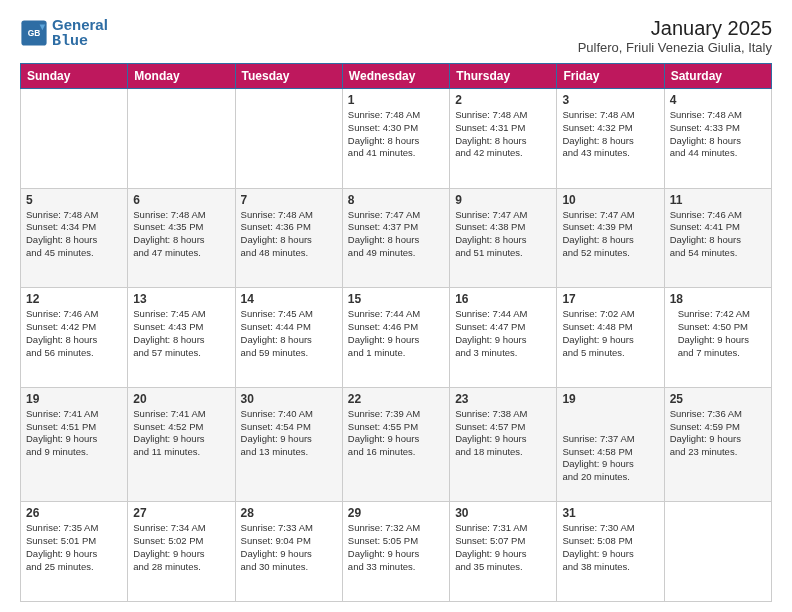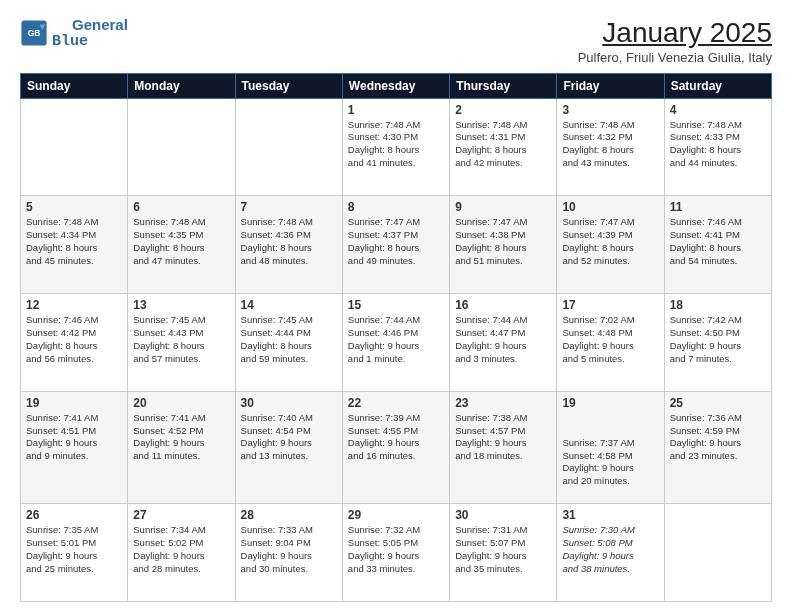--- a/index.html
+++ b/index.html
@@ -29,39 +29,38 @@
     }
     .logo-icon {
       width: 28px;
       height: 28px;
       margin-right: 4px;
     }
     .title-section {
       text-align: right;
     }
     .month-title {
-      font-size: 28px;
+      font-size: 20px;
       font-weight: normal;
       color: #222;
       line-height: 1.2;
-      text-decoration: underline;
     }
     .location-subtitle {
       font-size: 13px;
       color: #444;
     }
     .calendar {
       flex: 1;
       border: 1px solid #ccc;
       border-collapse: collapse;
       width: 100%;
       table-layout: fixed;
     }
     .calendar th {
-      background: #0f172a;
+      background: #be185d;
       color: #fff;
       text-align: left;
       padding: 5px 6px;
       font-size: 12px;
       font-weight: bold;
       border: 1px solid #2e6da4;
     }
     .calendar td {
       vertical-align: top;
       border: 1px solid #ccc;
@@ -95,21 +94,21 @@
 
 <div class="page">
   <div class="header">
     <div class="logo">
       <svg class="logo-icon" viewBox="0 0 40 40">
         <rect x="2" y="2" width="36" height="36" rx="4" fill="#2e6da4"></rect>
         <text x="20" y="24" text-anchor="middle" fill="white" font-size="12" font-weight="bold" font-family="Arial">GB</text>
         <polygon points="28,8 36,8 32,16" fill="#5ba3d9"></polygon>
       </svg>
       <div>
-        <div style="font-size:15px;font-weight:bold;color:#2e6da4;line-height:1.15;margin-left:20px;">General</div>
+        <div style="font-size:15px;font-weight:bold;color:#2e6da4;line-height:1.15;">General</div>
         <div style="font-size:15px;font-weight:bold;color:#2e6da4;line-height:1.15;font-family:Liberation Mono, monospace;">Blue</div>
       </div>
     </div>
     <div class="title-section">
       <div class="month-title">January 2025</div>
       <div class="location-subtitle">Pulfero, Friuli Venezia Giulia, Italy</div>
     </div>
   </div>
 
   <table class="calendar">
@@ -247,21 +246,21 @@
           </td>
           <td>
             <span class="day-number">17</span>
             <div class="cell-text" style="white-space: pre-line;">Sunrise: 7:02 AM
 Sunset: 4:48 PM
 Daylight: 9 hours
 and 5 minutes.</div>
           </td>
           <td>
             <span class="day-number">18</span>
-            <div class="cell-text" style="white-space: pre-line;">Sunrise: 7:42 AM
+            <div class="cell-text" style="white-space: pre-line; margin-left: 8px;">Sunrise: 7:42 AM
 Sunset: 4:50 PM
 Daylight: 9 hours
 and 7 minutes.</div>
           </td>
         </tr>
         <tr>
           <td class="shaded">
             <span class="day-number">19</span>
             <div class="cell-text" style="white-space: pre-line;">Sunrise: 7:41 AM
 Sunset: 4:51 PM
@@ -342,21 +341,21 @@
           </td>
           <td>
             <span class="day-number">30</span>
             <div class="cell-text" style="white-space: pre-line;">Sunrise: 7:31 AM
 Sunset: 5:07 PM
 Daylight: 9 hours
 and 35 minutes.</div>
           </td>
           <td>
             <span class="day-number">31</span>
-            <div class="cell-text" style="white-space: pre-line; font-style: italic;">Sunrise: 7:30 AM
+            <div class="cell-text" style="white-space: pre-line;">Sunrise: 7:30 AM
 Sunset: 5:08 PM
 Daylight: 9 hours
 and 38 minutes.</div>
           </td>
           <td class="empty-cell"></td>
         </tr>
       </tbody>
   </table>
 </div>
 

